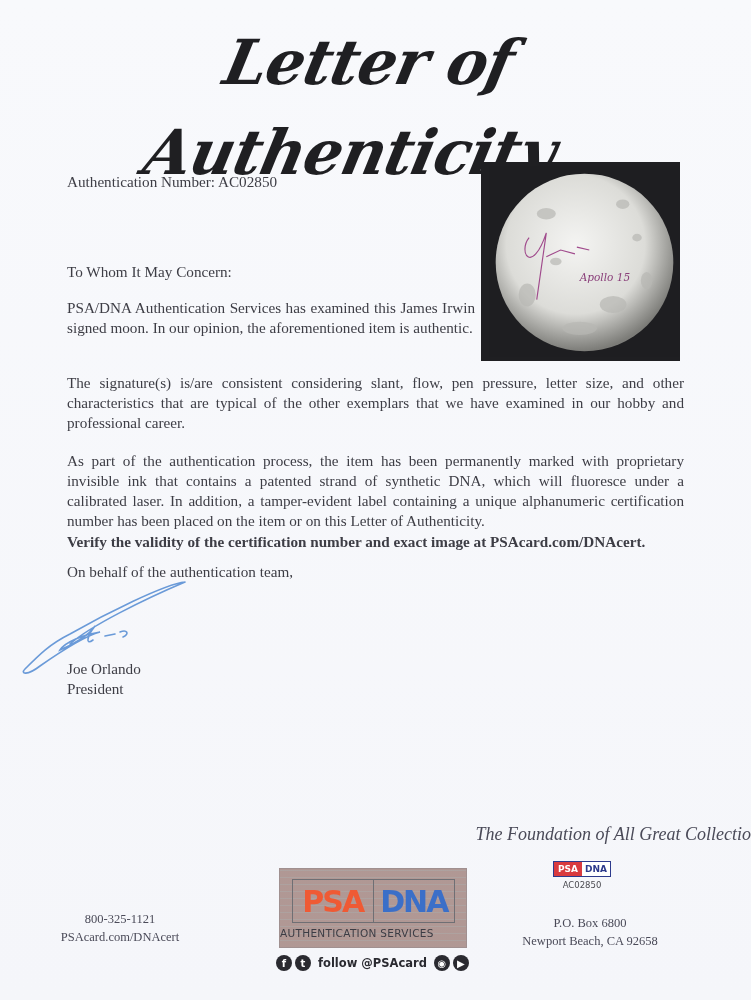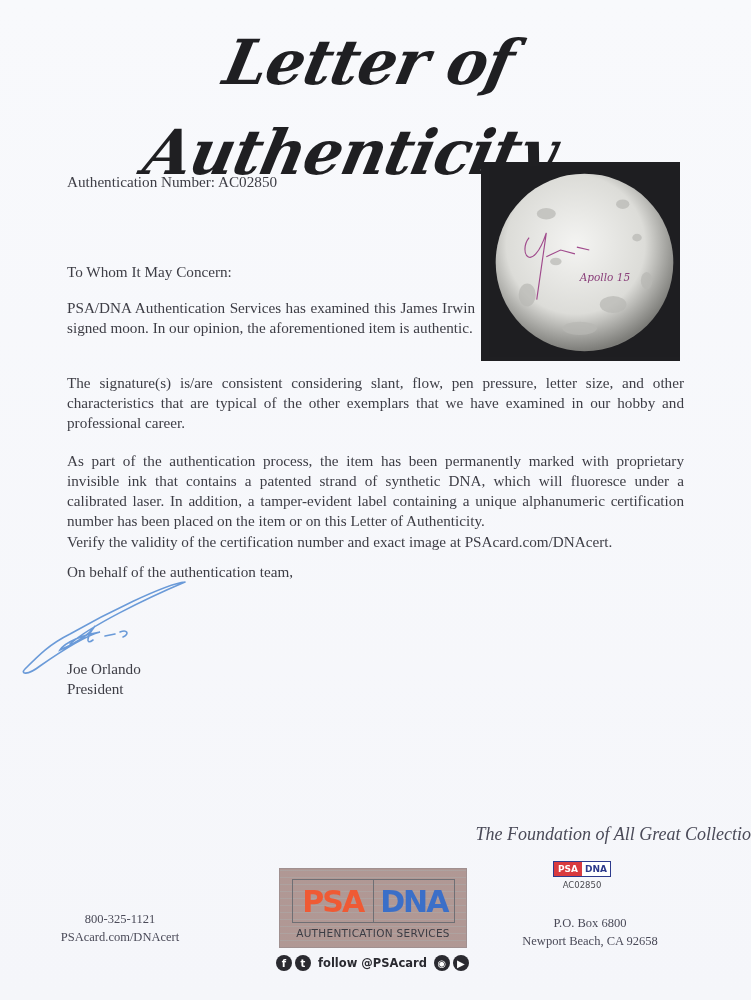--- a/index.html
+++ b/index.html
@@ -23,21 +23,21 @@
     transform-origin: left center;
   }
 
   .txt { position: absolute; font-size: 15.2px; line-height: 20px; color: #3d3d45; }
   .date { left: 67px; top: 142px; }
   .certno { left: 67px; top: 172px; }
   .salutation { left: 67px; top: 262px; }
   .para1 { left: 67px; top: 298px; width: 408px; text-align: justify; }
   .para2 { left: 67px; top: 373px; width: 617px; text-align: justify; }
   .para3 { left: 67px; top: 451px; width: 617px; text-align: justify; }
-  .verify { left: 67px; top: 532px; }
+  .verify { left: 67px; top: 532px; font-weight: bold; }
   .behalf { left: 67px; top: 562px; }
   .signer-name { left: 67px; top: 659px; }
   .signer-title { left: 67px; top: 679px; }
 
   .moon-photo {
     position: absolute; left: 481px; top: 162px; width: 199px; height: 199px;
     background: #1f1f22; overflow: hidden; padding-left: 8px;
   }
   .moon-photo svg { width: 100%; height: 100%; display: block; }
 
@@ -54,21 +54,21 @@
   .logo-box {
     position: absolute; left: 279px; top: 868px; width: 188px; height: 80px;
     background:
       repeating-linear-gradient(0deg, rgba(160,120,115,0.35) 0 6px, rgba(140,140,140,0.25) 6px 7px),
       #b9a9a6;
     border: 1px solid #a09090;
   }
   .logo-inner { position: absolute; left: 12px; top: 10px; width: 163px; height: 44px; border: 1px solid #6f6f74; display: flex; }
   .logo-psa { width: 50%; display: flex; align-items: center; justify-content: center; font-family: "DejaVu Sans", sans-serif; font-weight: bold; font-size: 30px; color: #ef5a34; letter-spacing: -2px; border-right: 1px solid #6f6f74; }
   .logo-dna { width: 50%; display: flex; align-items: center; justify-content: center; font-family: "DejaVu Sans", sans-serif; font-weight: bold; font-size: 30px; color: #3b6fc8; letter-spacing: -2px; }
-  .logo-sub { position: absolute; left: 0; width: 100%; top: 58px; text-align: center; font-family: "DejaVu Sans", sans-serif; font-size: 10.5px; color: #3c3c44; letter-spacing: 0.3px; }
+  .logo-sub { position: absolute; left: 0; width: 100%; top: 58px; font-family: "DejaVu Sans", sans-serif; font-size: 10.5px; color: #3c3c44; letter-spacing: 0.3px; }
 
   .social { position: absolute; left: 276px; top: 953px; height: 20px; display: flex; align-items: center; gap: 3px; font-family: "DejaVu Sans", sans-serif; font-size: 11.5px; font-weight: bold; color: #2a2a30; }
   .soc-icon { width: 16px; height: 16px; border-radius: 50%; background: #2a2a30; color: #fff; display: inline-flex; align-items: center; justify-content: center; font-size: 10px; font-weight: bold; }
   .soc-handle { margin: 0 4px; }
 
   .label-sticker { position: absolute; left: 553px; top: 861px; width: 58px; height: 16px; display: flex; border: 1px solid #2d3a8c; }
   .label-psa { width: 50%; background: #d93a3f; color: #fff; font-family: "DejaVu Sans", sans-serif; font-size: 9px; font-weight: bold; display: flex; align-items: center; justify-content: center; }
   .label-dna { width: 50%; background: #ffffff; color: #2d3a8c; font-family: "DejaVu Sans", sans-serif; font-size: 9px; font-weight: bold; display: flex; align-items: center; justify-content: center; }
   .label-cert { position: absolute; left: 548px; top: 880px; width: 68px; text-align: center; font-family: "DejaVu Sans", sans-serif; font-size: 8.5px; color: #4a4a50; }
 </style>

